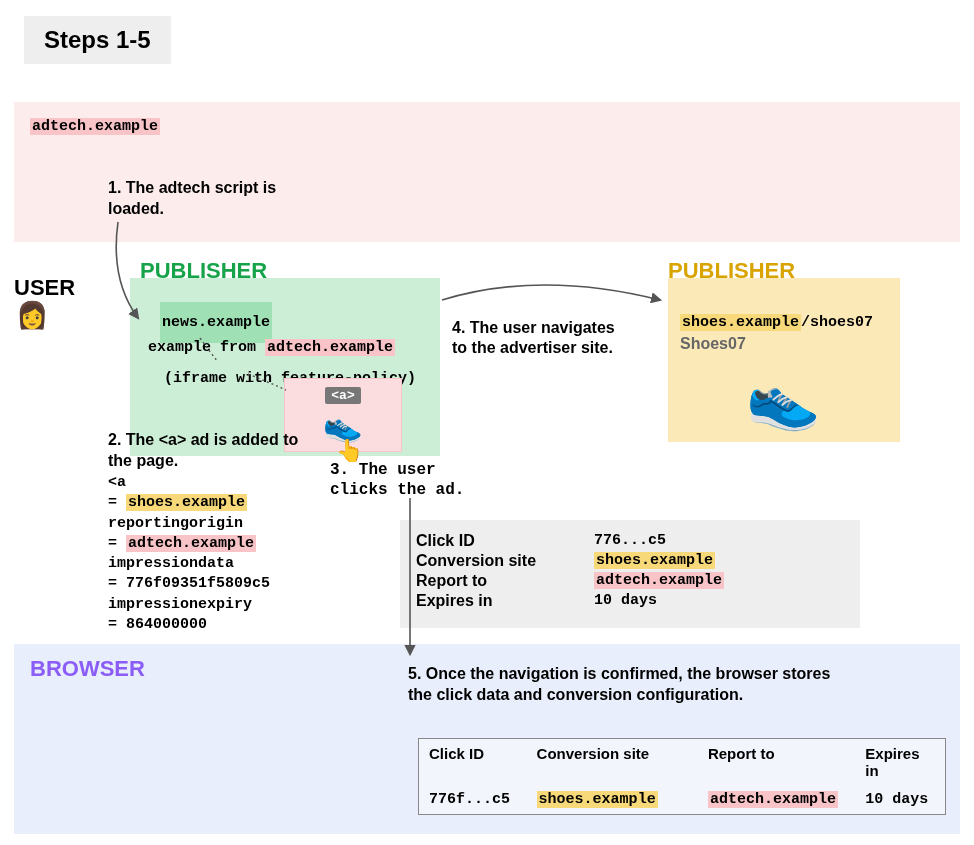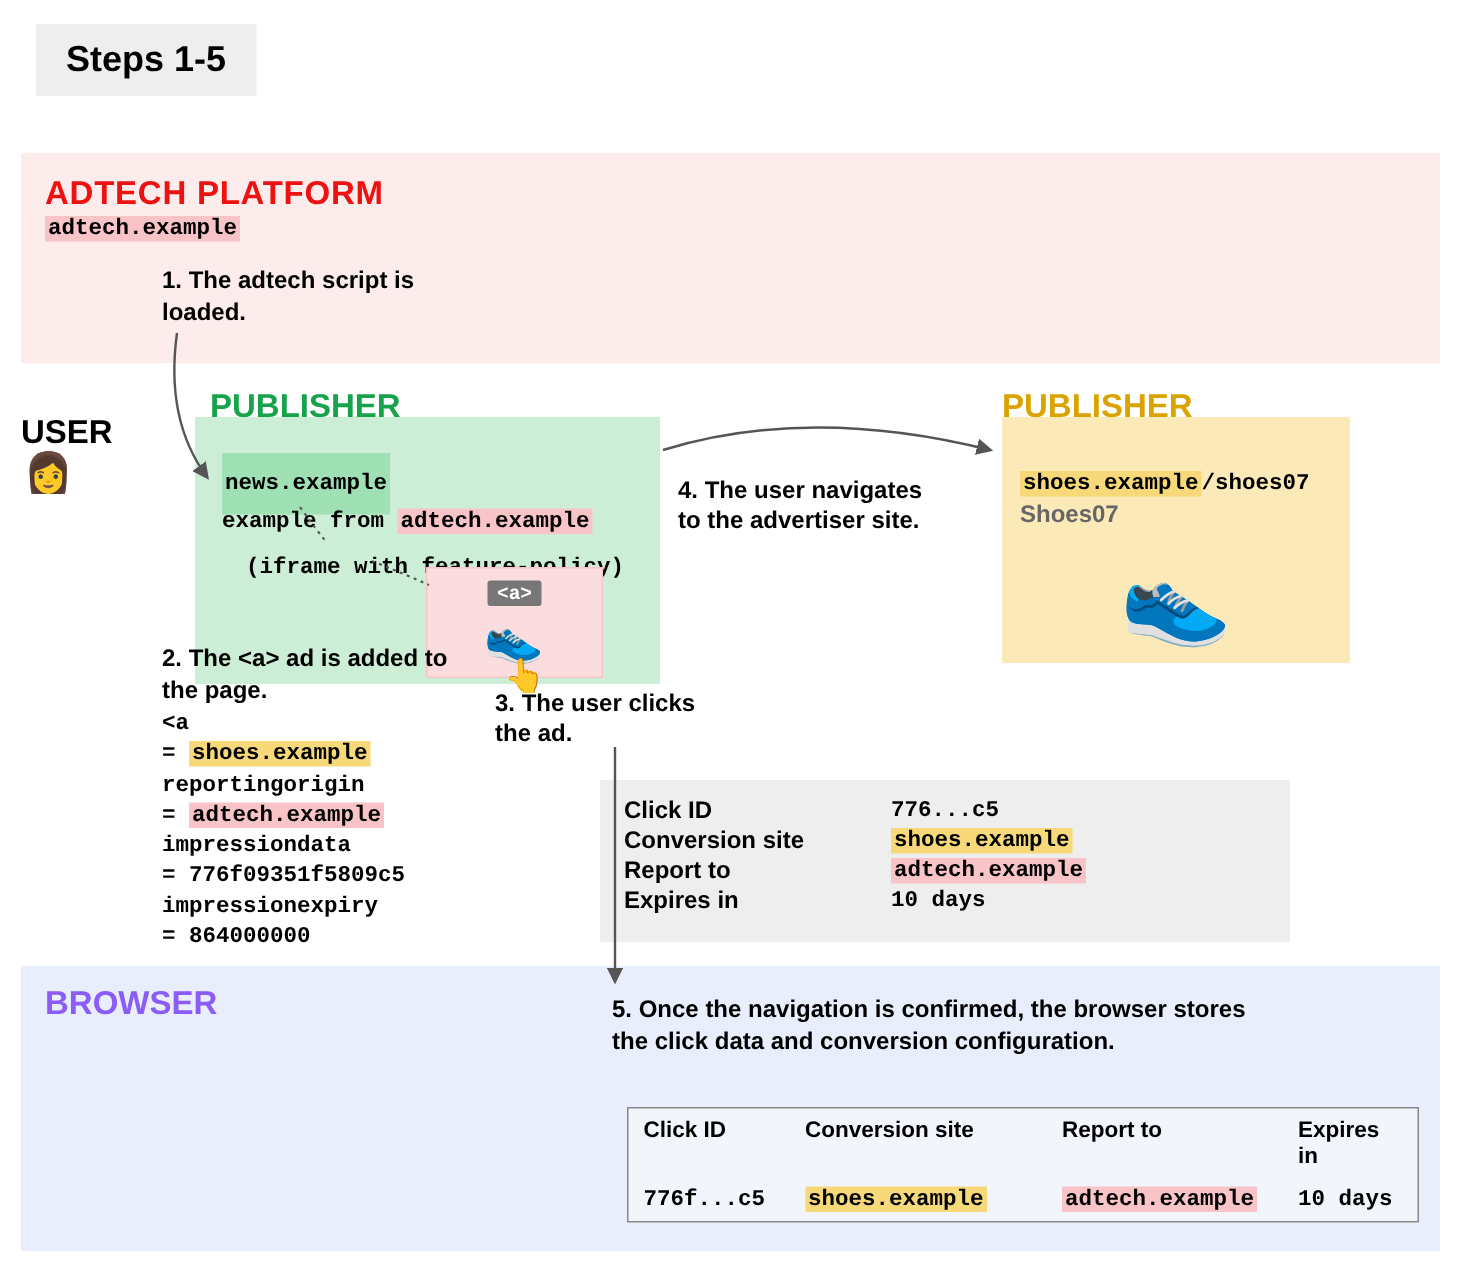--- a/index.html
+++ b/index.html
@@ -42,21 +42,21 @@
   }
   .user-emoji { position: absolute; left: 16px; top: 300px; font-size: 26px; }
   .panel-publisher {
     position: absolute;
     left: 130px; top: 278px;
     width: 310px; height: 178px;
     background: #cdeed6;
     padding: 8px 12px;
   }
   .hdr-publisher { color: #16a34a; font-size: 22px; font-weight: 800; position:absolute; left:140px; top:258px; }
-  .hl-green { background: #9fe0b4; padding: 12px 2px; }
+  .hl-green { background: #9fe0b4; padding: 12px 2px; margin-left: 12px; }
   .pub-domain { font-weight:700; margin-top:28px; margin-left:6px; }
   .pub-script { margin-top:8px; margin-left:6px; font-weight:700;}
   .pub-iframe { margin-top:14px; margin-left:22px; font-weight:700;}
   .ad-pink {
     position: absolute;
     left: 284px; top: 378px;
     width: 118px; height: 74px;
     background: #fbdde0;
     border:1px solid #f8c4c8;
     display:flex; flex-direction:column; align-items:center; justify-content:center;
@@ -78,21 +78,21 @@
   .step2 {
     position:absolute; left:108px; top:430px; width:200px;
     font-size:16px; font-weight:700; line-height:1.3;
   }
   .code-block {
     position:absolute; left:108px; top:473px; width:250px;
     line-height:1.35; font-weight:700;
   }
   .step3 {
     position:absolute; left:330px; top:460px; width:160px;
-    font-size:16px; font-weight:700; line-height:1.28;
+    font-size:16px; font-weight:700; line-height:1.28;font-family:Liberation Mono, monospace;
   }
   .cursor {
     position:absolute; left:336px; top:438px; font-size:22px;
   }
   .step4 {
     position:absolute; left:452px; top:318px; width:180px;
     font-size:16px; font-weight:700; line-height:1.28;
   }
   .click-box {
     position:absolute; left:400px; top:520px;
@@ -124,21 +124,20 @@
   .th { font-weight:700; }
   .c1{ width:108px;} .c2{width:172px;} .c3{width:158px;} .c4{width:90px;}
   svg.arrows { position:absolute; left:0; top:0; width:974px; height:845px; pointer-events:none; }
 </style>
 </head>
 <body>
 
 <div class="title-badge">Steps 1-5</div>
 
 <div class="panel-adtech">
-  <div class="hdr-adtech">ADTECH PLATFORM</div>
   <div class="adtech-domain mono"><span class="hl-pink">adtech.example</span></div>
 </div>
 <div class="step1">1. The adtech script is loaded.</div>
 
 <div class="user-label">USER</div>
 <div class="user-emoji">👩</div>
 
 <div class="hdr-publisher">PUBLISHER</div>
 <div class="panel-publisher">
   <div class="pub-domain mono"><span class="hl-green">news.example</span></div>

